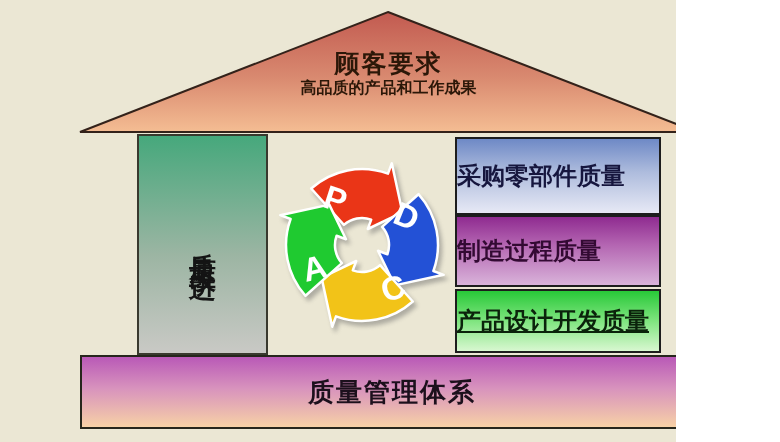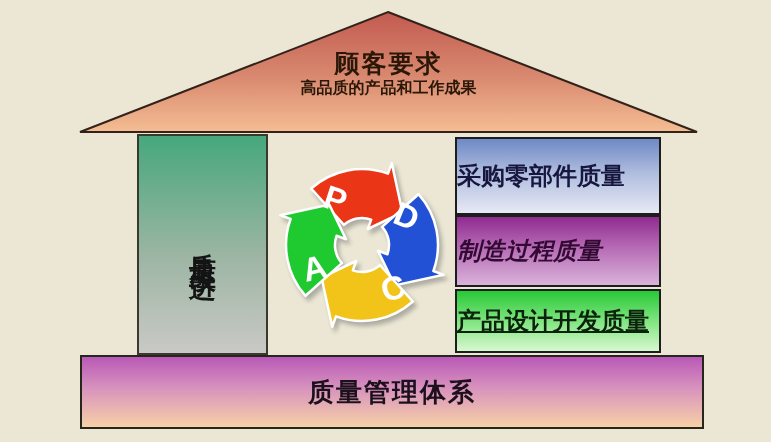--- a/index.html
+++ b/index.html
@@ -1,18 +1,18 @@
 <!DOCTYPE html>
 <html><head>
 <meta charset="utf-8">
 <style>
   html,body{margin:0;padding:0;}
   .canvas{
     position:relative;
-    width:771px;height:442px;
+    width:676px;height:442px;
     background:#ebe7d4;
     overflow:hidden;
     font-family:"Liberation Serif","DejaVu Serif",serif;
   }
   .abs{position:absolute;}
   
   #roof-svg{left:0;top:0;}
   .roof-text{
     left:80px;width:617px;text-align:center;
     font-weight:bold;color:#2b1708;line-height:1.1;
@@ -42,21 +42,21 @@
     left:455px;width:206px;box-sizing:border-box;
     border:2px solid #1d1d1d;
     display:flex;align-items:center;justify-content:flex-start;
     font-size:24px;font-weight:bold;
   }
   .qbox1{top:137px;height:78px;
     background:linear-gradient(180deg,#6e89c6 0%,#aebcdd 45%,#e7e9f5 100%);
     color:#16163e;}
   .qbox2{top:215px;height:72px;
     background:linear-gradient(180deg,#8f2b90 0%,#b364b1 40%,#d9b3da 100%);
-    color:#330a33;font-style:italic;}
+    color:#330a33;}
   .qbox3{top:289px;height:64px;
     background:linear-gradient(180deg,#28c838 0%,#7fe57f 50%,#d8f7d0 100%);
     color:#0b230b;text-decoration:underline;}
   
   .base-bar{
     left:80px;top:355px;width:624px;height:74px;
     box-sizing:border-box;border:2px solid #26261c;
     background:linear-gradient(180deg,#b959b7 0%,#d893bd 45%,#f7d1a6 100%);
     display:flex;align-items:center;justify-content:center;
     font-size:26px;font-weight:bold;color:#1c101c;letter-spacing:2px;

